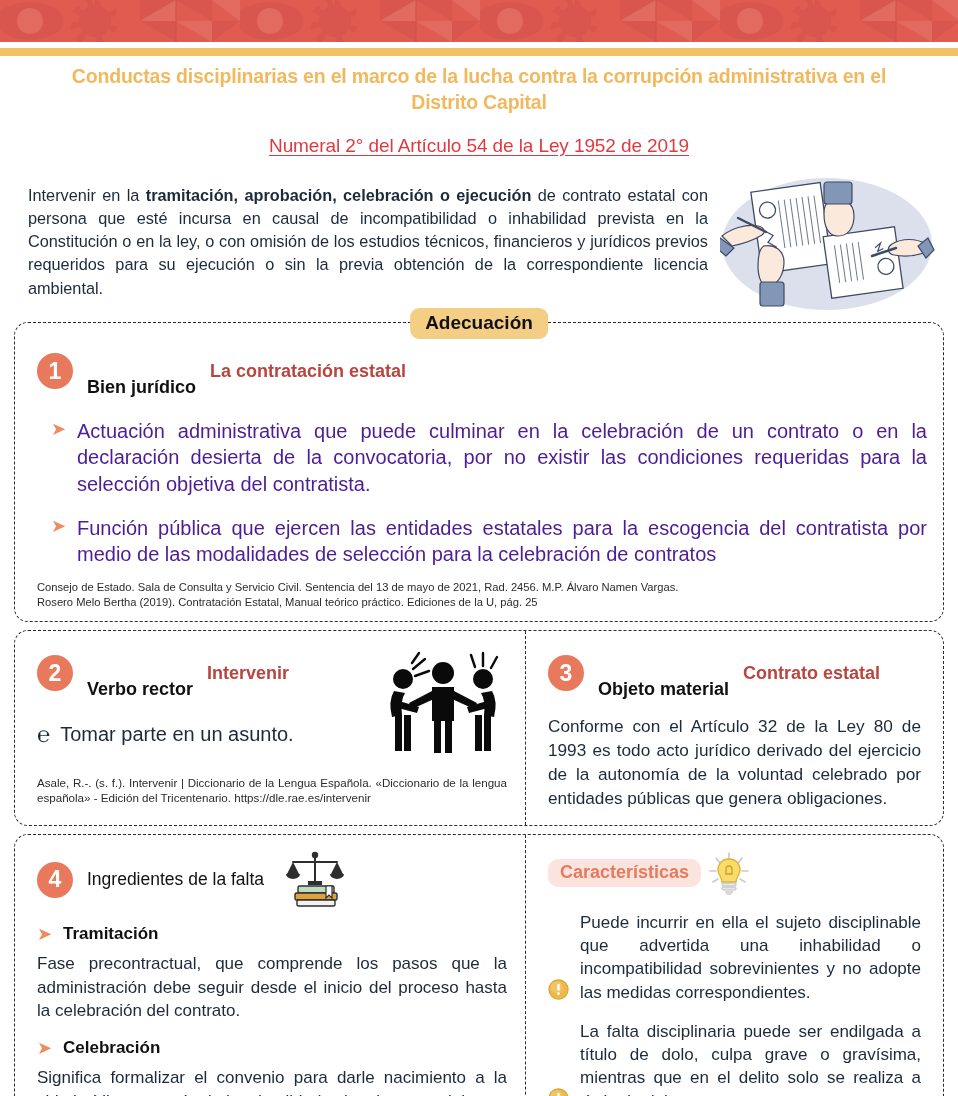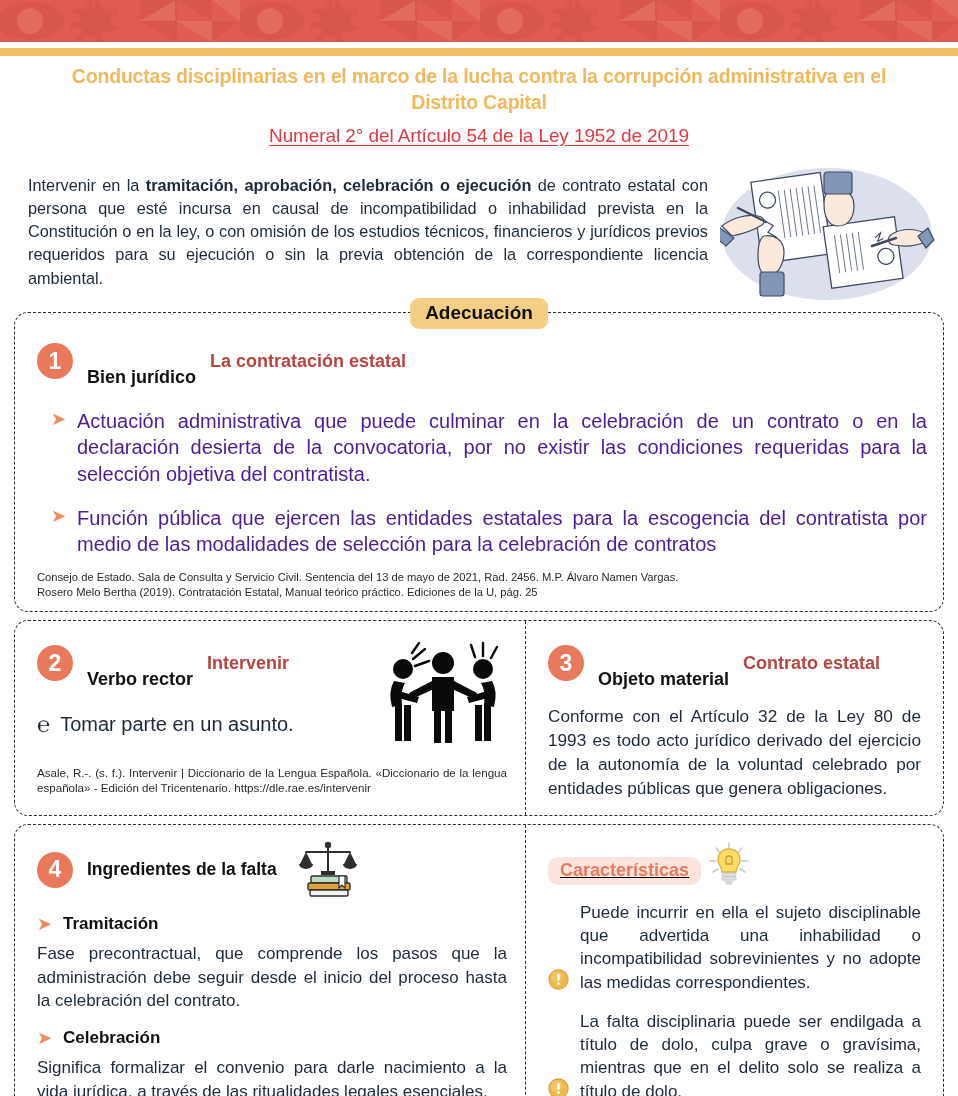--- a/index.html
+++ b/index.html
@@ -43,21 +43,21 @@
     text-align: center;
   }
   .doc-title {
     font-size: 19.5px;
     font-weight: bold;
     color: #f0b95e;
     line-height: 1.33;
     letter-spacing: -0.2px;
   }
   .doc-subtitle {
-    margin-top: 9px;
+    margin-top: 19px;
     font-size: 19px;
     color: #e03a41;
     text-decoration: underline;
     text-underline-offset: 3px;
     letter-spacing: -0.1px;
   }
 
   
   .intro-row {
     display: flex;
@@ -207,21 +207,21 @@
   }
 
   
   .panel-3 {
     margin-top: 8px;
     display: flex;
     min-height: 300px;
   }
 
   .ing-head { display: flex; align-items: center; gap: 14px; }
-  .ing-title { font-size: 17.5px; font-weight: bold; color: #111; }
+  .ing-title { font-size: 17.5px; font-weight: normal; color: #111; }
 
   .sub-bullet {
     display: flex;
     align-items: center;
     gap: 8px;
     margin-top: 14px;
   }
   .sub-bullet-label {
     font-size: 17px;
     font-weight: bold;
@@ -230,23 +230,22 @@
   .sub-body {
     margin-top: 7px;
     font-size: 17px;
     line-height: 1.38;
     color: #1c2a3a;
     text-align: justify;
   }
 
   .carac-head {
     display: flex;
-    align-items: flex-end;
+    align-items: center;
     gap: 6px;
-    text-decoration: underline;
   }
   .carac-badge {
     background: #fbe4de;
     color: #e8795c;
     font-size: 18px;
     font-weight: bold;
     padding: 3px 12px 4px 12px;
     border-radius: 10px;
   }
 

